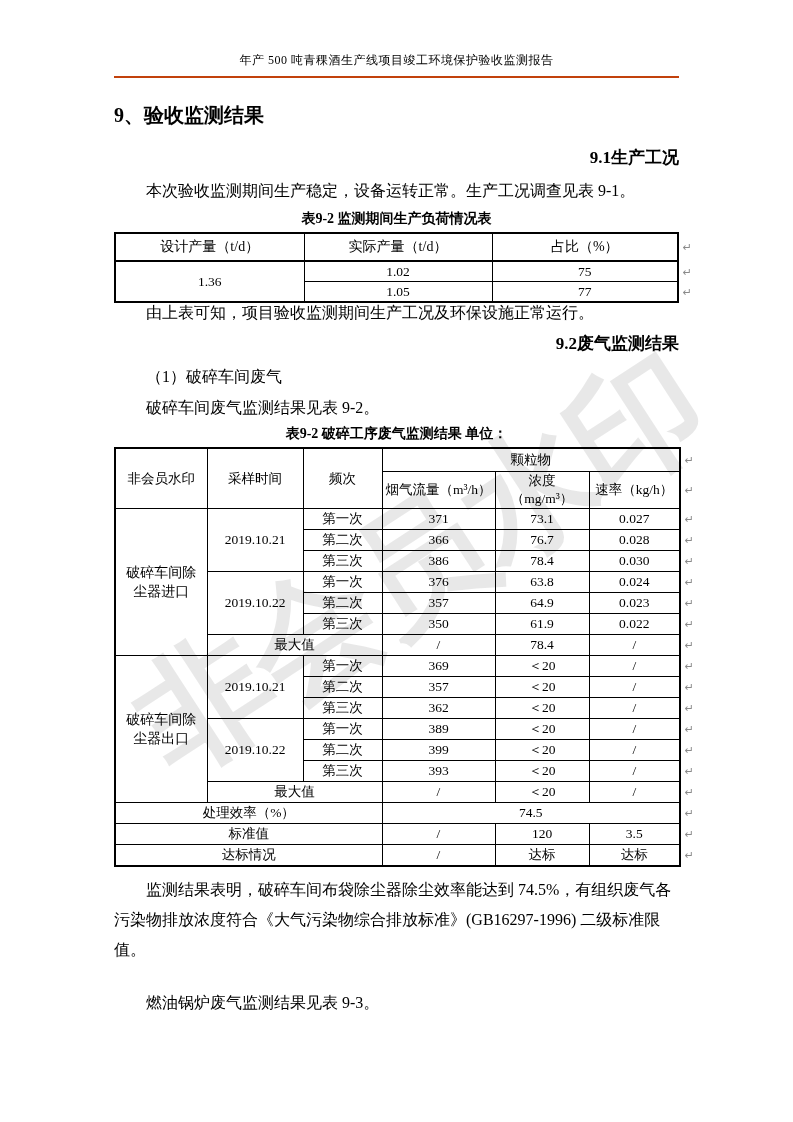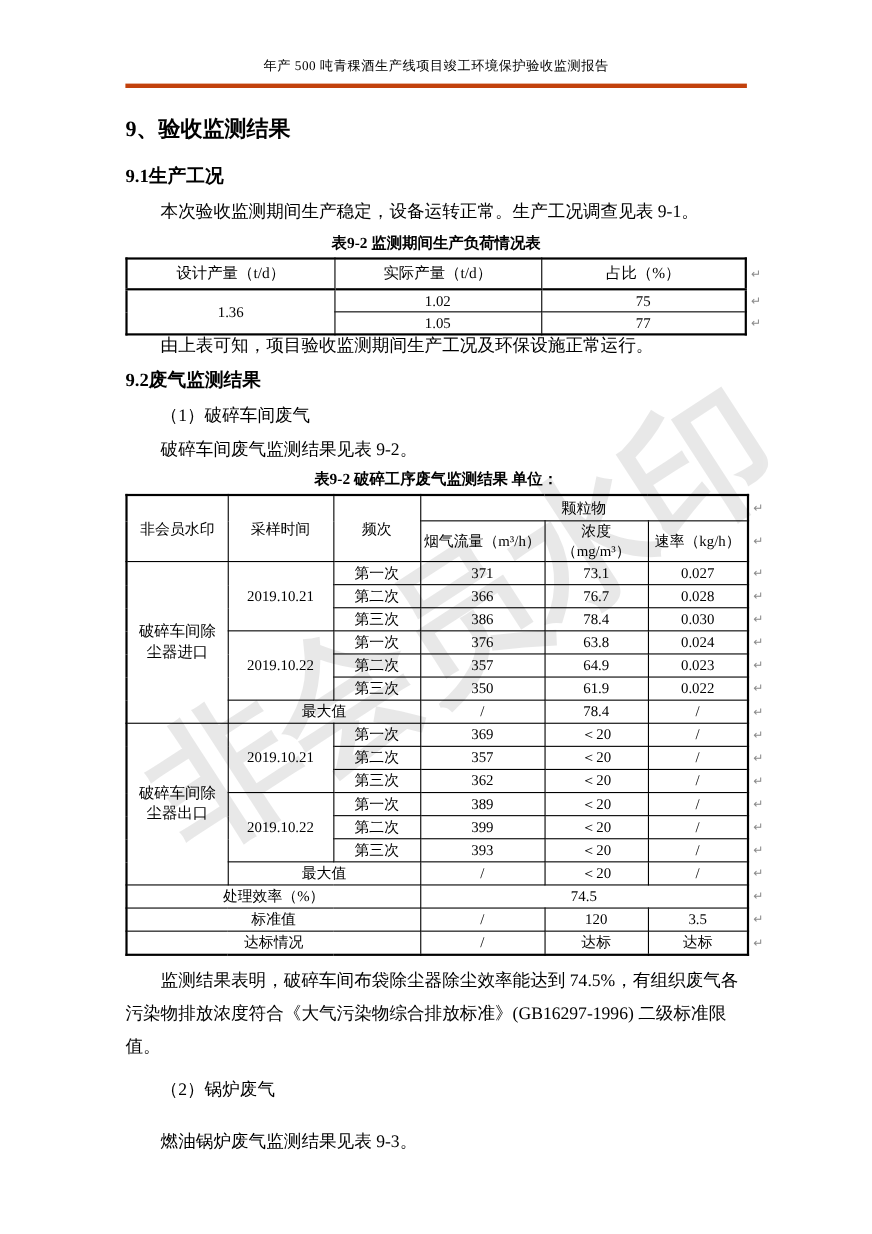--- a/index.html
+++ b/index.html
@@ -28,32 +28,33 @@
     position:relative;
     z-index:1;
     margin:0 114px;
     width:565px;
   }
   .doc-header{
     padding-top:52px;
     text-align:center;
     font-size:12px;
     letter-spacing:0.5px;
-    border-bottom:4px solid #c2410c;
+    border-bottom:2px solid #c2410c;
     padding-bottom:7px;
   }
   h1.title{
     margin:24px 0 0 0;
     font-size:20px;
     font-weight:bold;
   }
   h2.sub{
     margin:17px 0 0 0;
     font-size:17px;
     font-weight:bold;
+    text-align:right;
   }
   p.body{
     margin:12px 0 0 0;
     font-size:16px;
     line-height:30px;
     text-indent:2em;
   }
   p.body.tight{line-height:20px;}
   .caption{
     margin:9px 0 4px 0;
@@ -286,20 +287,19 @@
         <td colspan="3">达标情况</td>
         <td>/</td>
         <td>达标</td>
         <td>达标<span class="pmark">↵</span></td>
       </tr>
     </tbody>
       </table>
 
     <p class="body" style="margin-top:8px">监测结果表明，破碎车间布袋除尘器除尘效率能达到 74.5%，有组织废气各污染物排放浓度符合《大气污染物综合排放标准》(GB16297-1996) 二级标准限值。</p>
 
-    <p class="body tight" style="margin-top:14px">（2）锅炉废气</p>
 
     <p class="body tight" style="margin-top:28px">燃油锅炉废气监测结果见表 9-3。</p>
 
   </div>
 
 
 </div>
 
 </body></html>

